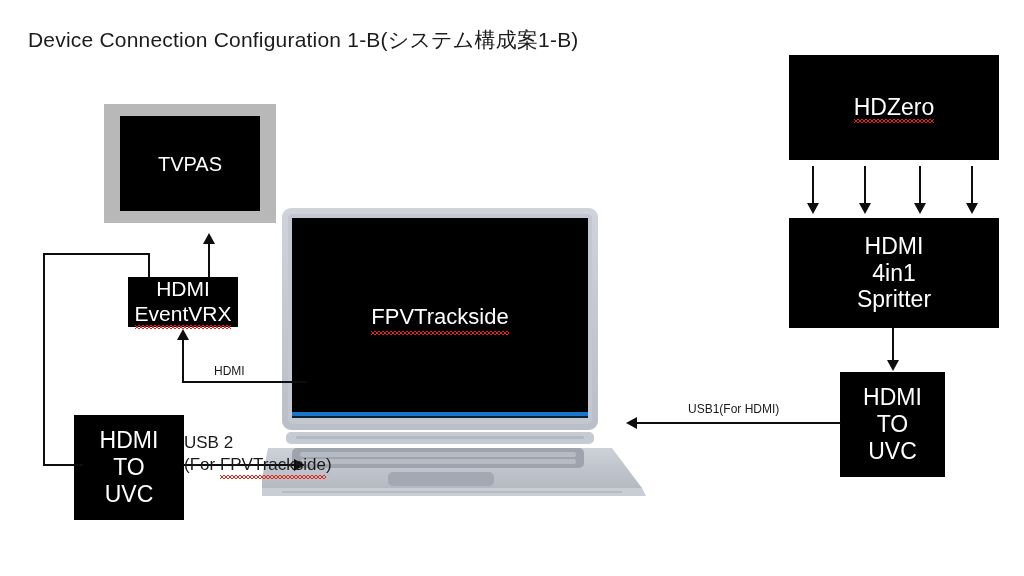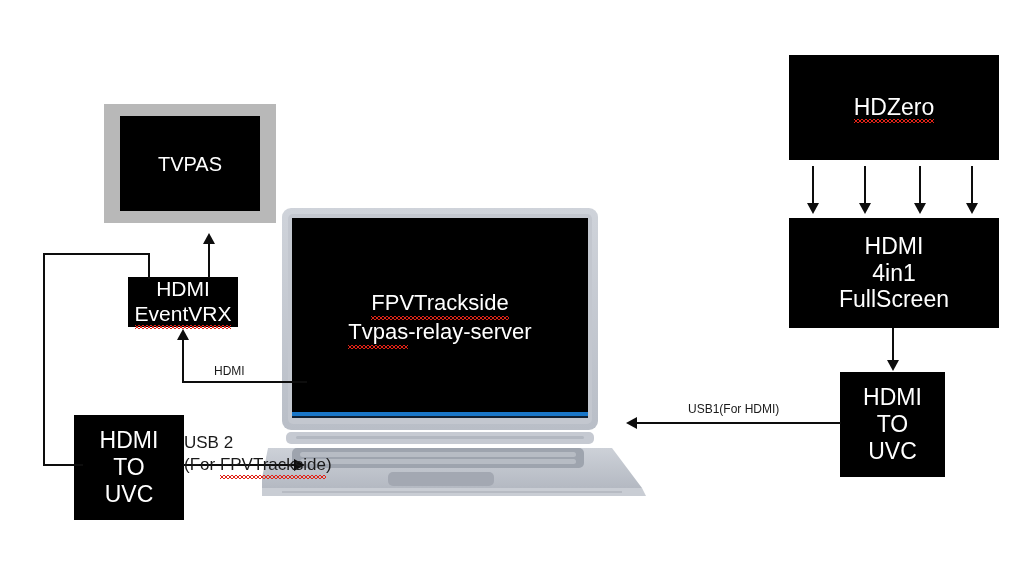--- a/index.html
+++ b/index.html
@@ -145,20 +145,21 @@
     white-space: nowrap;
     line-height: 1.28;
   }
   .wirelabel.big { font-size: 12px; }
 </style>
 </head>
 <body>
 
 <div id="canvas">
 
+  <div class="title">Device Connection Configuration 1-B(システム構成案1-B)</div>
 
   <div id="monitor-frame">
     <div id="monitor-screen">
       <div class="ln">TVPAS</div>
     </div>
   </div>
 
   <div class="devbox" id="splitter-box" style="left:128px; top:277px; width:110px; height:50px; font-size:21px;">
     <div class="ln">HDMI</div>
     <div class="ln" style="position:relative;"><span class="sq">EventVRX</span></div>
@@ -170,21 +171,21 @@
     <div class="ln">UVC</div>
   </div>
 
   <div class="devbox" id="hdzero-box" style="left:789px; top:55px; width:210px; height:105px; font-size:23px;">
     <div class="ln ul"><span class="sq">HDZero</span></div>
   </div>
 
   <div class="devbox" id="multiview-box" style="left:789px; top:218px; width:210px; height:110px; font-size:23px;">
     <div class="ln">HDMI</div>
     <div class="ln">4in1</div>
-    <div class="ln">FullScreen</div>
+    <div class="ln">Spritter</div>
   </div>
 
   <div class="devbox" id="uvc-right-box" style="left:840px; top:372px; width:105px; height:105px; font-size:23px;">
     <div class="ln">HDMI</div>
     <div class="ln">TO</div>
     <div class="ln">UVC</div>
   </div>
 
   <div id="laptop">
     <svg width="400" height="300" viewBox="0 0 400 300" xmlns="http://www.w3.org/2000/svg">
@@ -221,21 +222,20 @@
       <rect x="126" y="276" width="106" height="14" rx="5" ry="5" fill="#a3a8b2"></rect>
 
       <path d="M-2 292 L380 292 L384 300 L-6 300 Z" fill="#c9cdd4"></path>
       <line x1="20" y1="296" x2="360" y2="296" stroke="#b0b5be" stroke-width="1.5"></line>
     </svg>
     
     <div style="position:absolute; left:30px; top:22px; width:296px; height:200px;
                 display:flex; flex-direction:column; align-items:center; justify-content:center;
                 color:#ffffff; font-size:22px; line-height:1.28;">
       <div class="ln ul"><span class="sq">FPVTrackside</span></div>
-      <div class="ln" style="white-space:nowrap;"><span class="sq ul">Tvpas</span><span>-relay-server</span></div>
     </div>
   </div>
 
   <div class="wire v" style="left:208px; top:243px; height:35px;"></div>
   <div class="arrowhead up" style="left:203px; top:233px;"></div>
 
   <div class="wire h" style="left:43px; top:253px; width:107px;"></div>
   <div class="wire v" style="left:148px; top:253px; height:26px;"></div>
   <div class="wire v" style="left:43px; top:253px; height:213px;"></div>
   <div class="wire h" style="left:43px; top:464px; width:40px;"></div>

